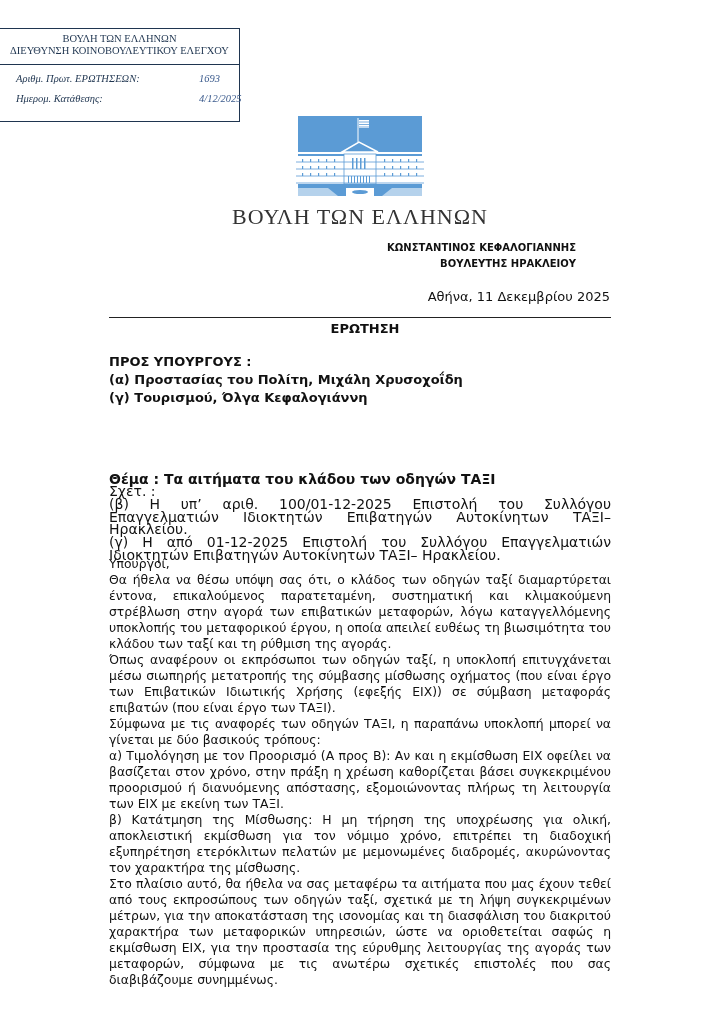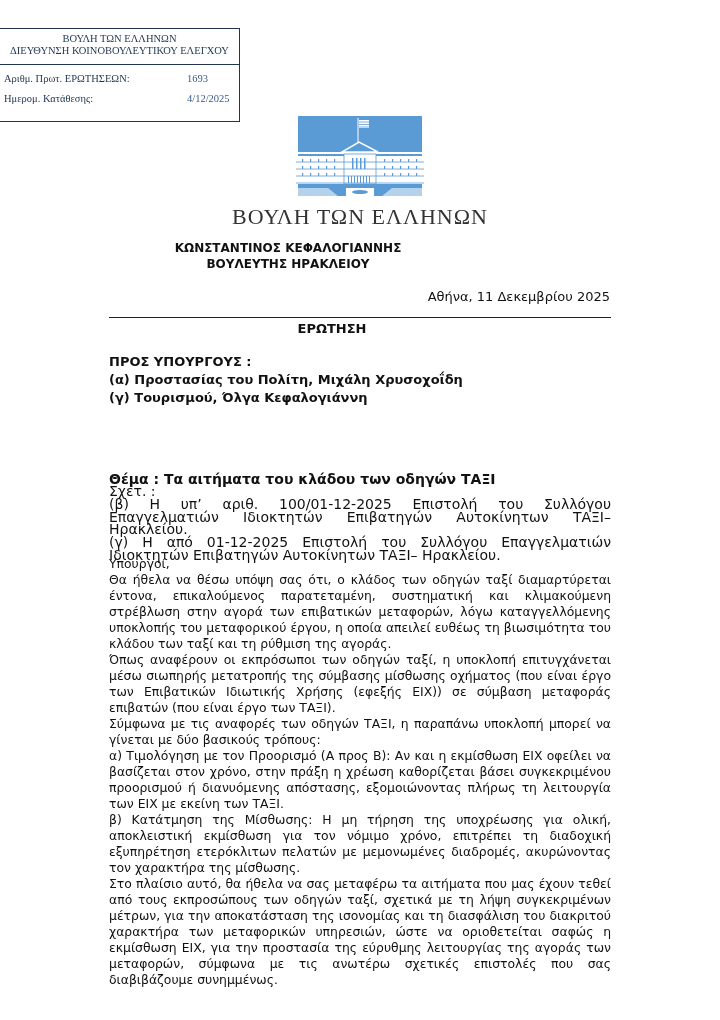--- a/index.html
+++ b/index.html
@@ -1,31 +1,31 @@
 <!DOCTYPE html>
 <html><head>
 <meta charset="utf-8">
 <style>
   html, body { margin: 0; padding: 0; background: #ffffff; }
   body { width: 720px; height: 1020px; position: relative; overflow: hidden; font-family: "DejaVu Sans", sans-serif; color: #111; }
 
   .reg-box { position: absolute; left: 0; top: 28px; width: 240px; height: 94px; border: 1.5px solid #1f3550; border-left: none; box-sizing: border-box; font-family: "Liberation Serif", serif; }
   .reg-head { height: 36px; border-bottom: 1.5px solid #1f3550; text-align: center; font-size: 10.5px; line-height: 12px; padding-top: 4px; box-sizing: border-box; color: #1f3550; }
-  .reg-row { position: absolute; left: 4px; font-size: 10.5px; color: #1f3550; }
+  .reg-row { position: absolute; left: 16px; font-size: 10.5px; color: #1f3550; font-style: italic; }
   .reg-row .val { position: absolute; left: 183px; white-space: nowrap; color: #3a5a8c; }
   .reg-row.r1 { top: 44px; }
   .reg-row.r2 { top: 64px; }
 
   .logo { position: absolute; left: 292px; top: 112px; width: 136px; height: 88px; }
   .logo-title { position: absolute; left: 0; width: 720px; top: 204px; text-align: center; font-family: "Liberation Serif", serif; font-size: 22px; letter-spacing: 1px; color: #333; }
 
-  .author { position: absolute; left: 0; width: 576px; top: 240px; text-align: center; font-weight: bold; font-size: 12px; line-height: 16px; }
+  .author { position: absolute; left: 0; width: 576px; top: 240px; text-align: right; font-weight: bold; font-size: 10px; line-height: 16px; }
   .date { position: absolute; right: 110px; top: 289px; font-size: 13px; }
   .rule { position: absolute; left: 109px; width: 502px; top: 317px; border-top: 1px solid #222; }
-  .doc-type { position: absolute; left: 0; width: 664px; top: 321px; text-align: center; font-weight: bold; font-size: 13px; }
+  .doc-type { position: absolute; left: 0; width: 664px; top: 321px; text-align: center; font-weight: bold; font-size: 13px; padding-left: 33px; }
 
   .recipients { position: absolute; left: 109px; top: 353px; font-weight: bold; font-size: 13px; line-height: 18px; }
   .subject { position: absolute; left: 109px; top: 433px; font-weight: bold; font-size: 14px; margin-top: 38px; }
   .refs { position: absolute; left: 109px; top: 453px; width: 502px; font-size: 14px; line-height: 12.8px; text-align: justify; margin-top: 32px; }
   .refs p { margin: 0; }
 
   .body-text { position: absolute; left: 109px; top: 556px; width: 502px; font-size: 12.4px; line-height: 16px; text-align: justify; }
   .body-text p { margin: 0; }
 </style>
 </head>

